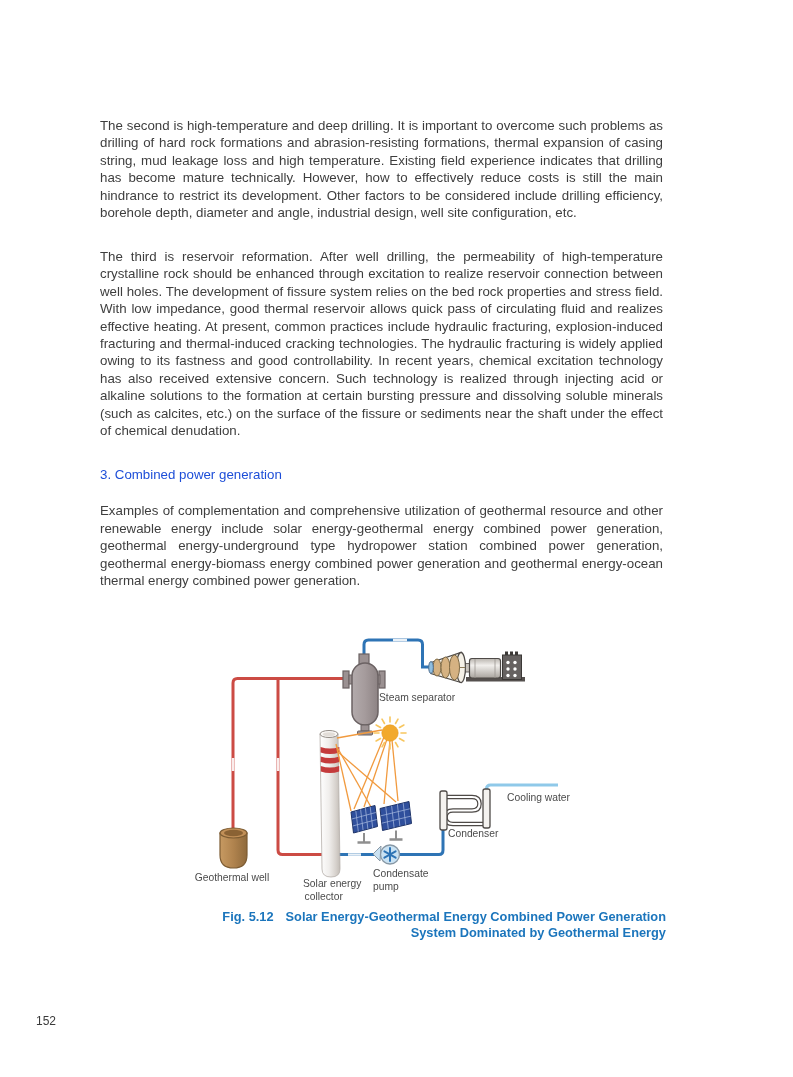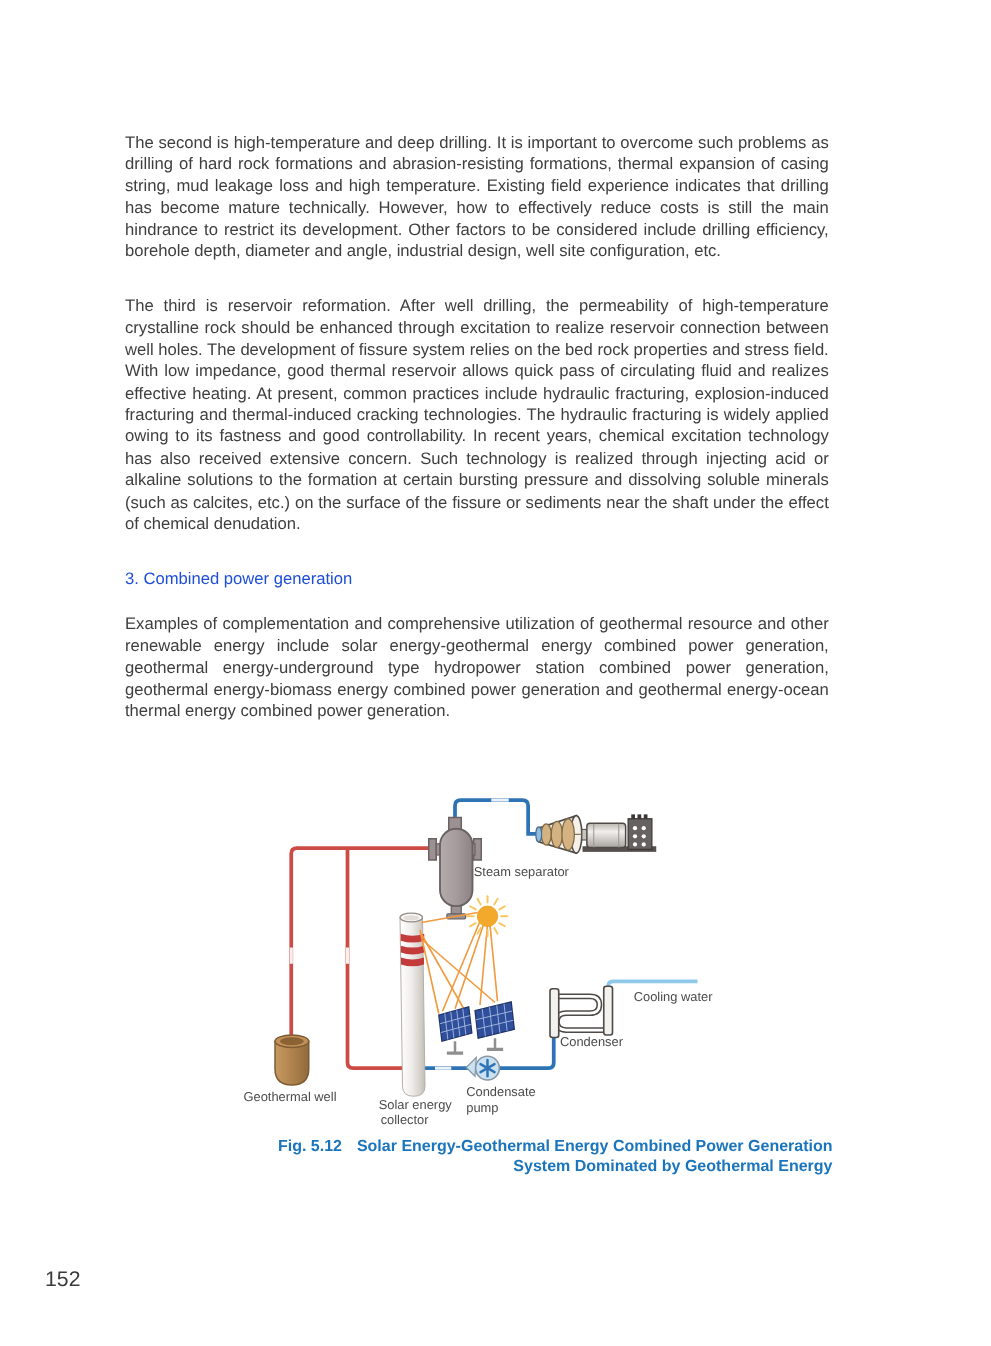--- a/index.html
+++ b/index.html
@@ -5,35 +5,35 @@
   html,body{margin:0;padding:0;}
   body{
     width:793px;height:1077px;position:relative;background:#ffffff;overflow:hidden;
     font-family:"Liberation Sans",sans-serif;
   }
   .content{
     position:absolute;left:100px;top:105px;width:563px;
     color:#3e3e3e;font-size:13.3px;line-height:17.45px;
     text-align:justify;
   }
-  .content p{margin:0 0 26px 0;}
+  .content p{margin:12px 0 26px 0;}
   .content h3{
     margin:24px 0 19px 0;font-size:13.3px;line-height:17.45px;
     font-weight:normal;color:#1d4ed8;text-align:left;
   }
   .figure-svg{position:absolute;left:185px;top:625px;}
   .caption{
     position:absolute;left:100px;top:909px;width:566px;
     padding:0;box-sizing:border-box;text-align:right;
     color:#1b75bc;font-weight:bold;font-size:12.8px;line-height:15.5px;
   }
   .caption-inner{display:inline-block;width:470px;}
   .fig-label{margin-right:12px;}
   .page-number{
-    position:absolute;left:36px;top:1014px;font-size:17px;color:#3a3a3a;
+    position:absolute;left:36px;top:1014px;font-size:12px;color:#3a3a3a;
   }
   .diag-label{
     font-family:"Liberation Sans",sans-serif;font-size:10.3px;fill:#4b4b4b;
   }
 </style>
 </head>
 <body>
 
 <div class="content">
   <p>The second is high-temperature and deep drilling. It is important to overcome such problems as drilling of hard rock formations and abrasion-resisting formations, thermal expansion of casing string, mud leakage loss and high temperature. Existing field experience indicates that drilling has become mature technically. However, how to effectively reduce costs is still the main hindrance to restrict its development. Other factors to be considered include drilling efficiency, borehole depth, diameter and angle, industrial design, well site configuration, etc.</p>

